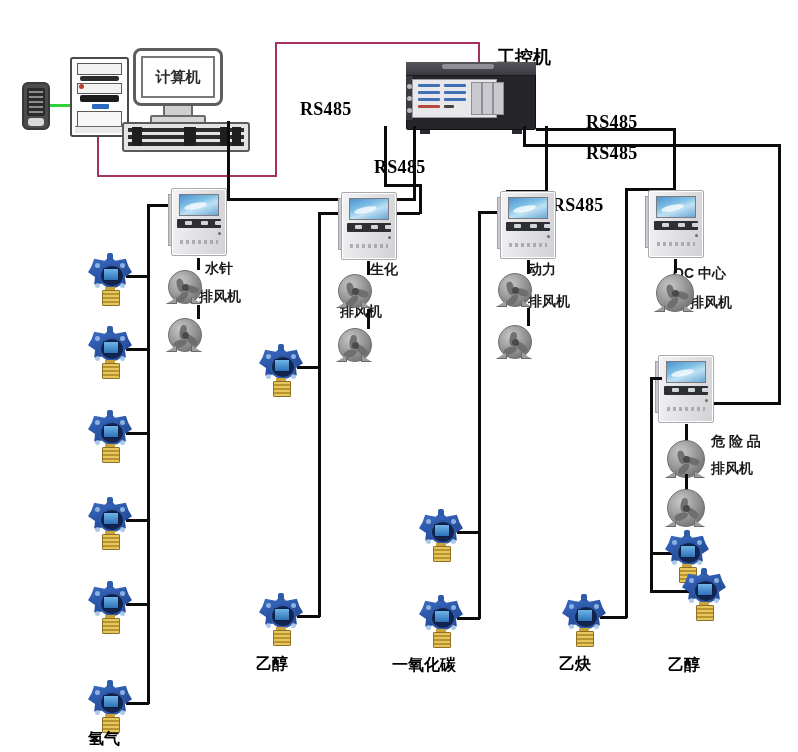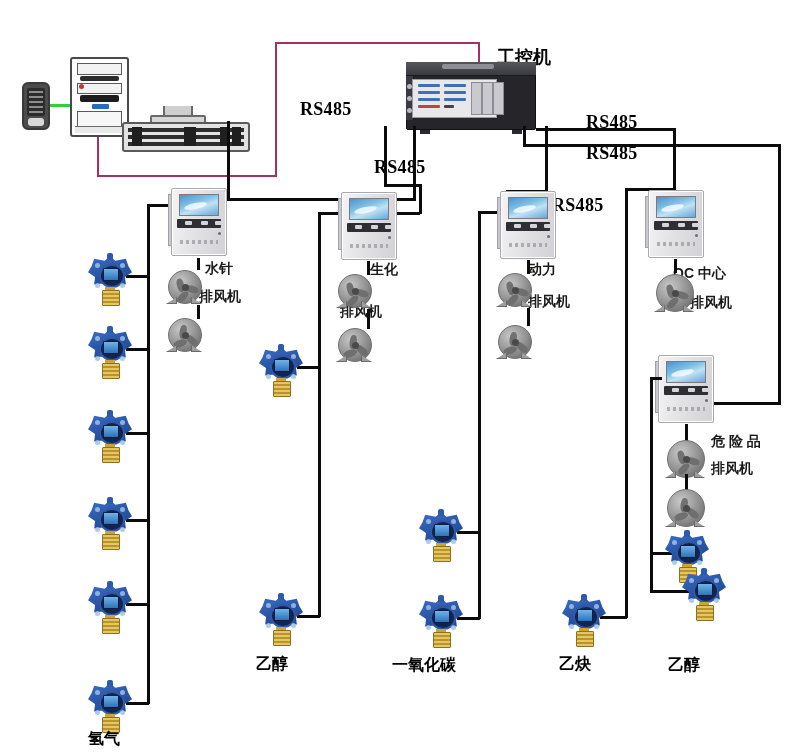--- a/index.html
+++ b/index.html
@@ -120,20 +120,25 @@
     <div class="slot" style="top:17px;"></div>
     <div class="bay" style="top:24px;height:9px;"></div>
     <div class="pwr" style="left:7px;top:25px;"></div>
     <div class="slot" style="top:36px;height:7px;background:#1c1c1c;"></div>
     <div class="blu" style="left:20px;top:45px;width:17px;"></div>
     <div class="bay" style="top:52px;height:18px;background:#f7f7f7;"></div>
     <div class="base"></div>
   </div>
 
   <div class="monitor" style="left:133px;top:48px;width:90px;height:74px;">
+    <div class="crt">
+      <div class="scr">
+        <span>计算机</span>
+      </div>
+    </div>
     <div class="neck"></div>
     <div class="stand"></div>
   </div>
   <div class="kbd" style="left:122px;top:122px;width:124px;height:26px;">
     <div class="krow" style="top:4px;"></div>
     <div class="krow" style="top:11px;"></div>
     <div class="krow" style="top:18px;"></div>
     <div class="kblk" style="left:8px;top:3px;width:10px;height:19px;"></div>
     <div class="kblk" style="left:60px;top:3px;width:12px;height:19px;"></div>
     <div class="kblk" style="left:96px;top:3px;width:9px;height:19px;"></div>

